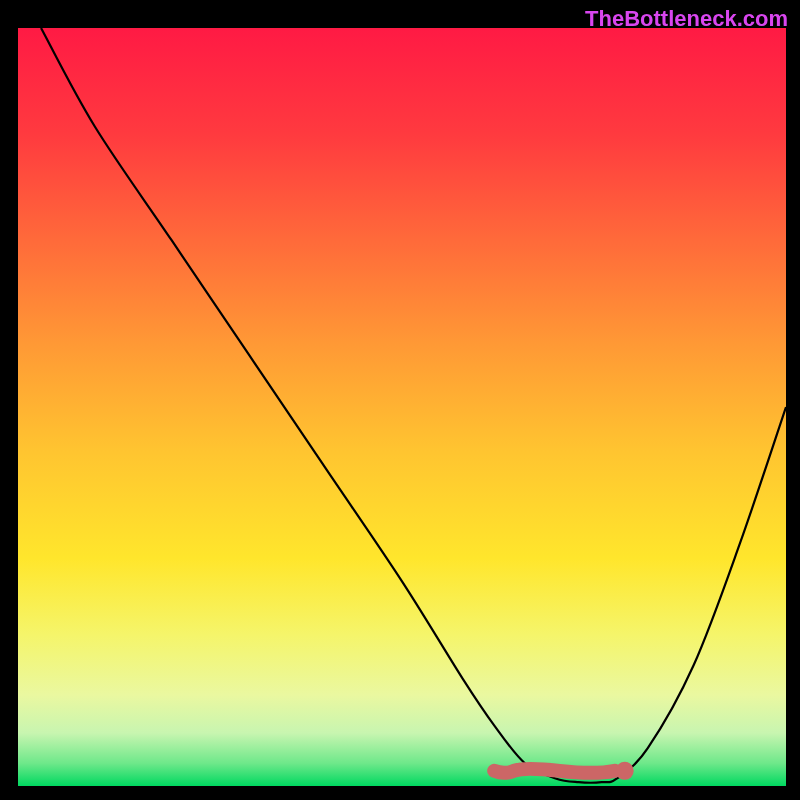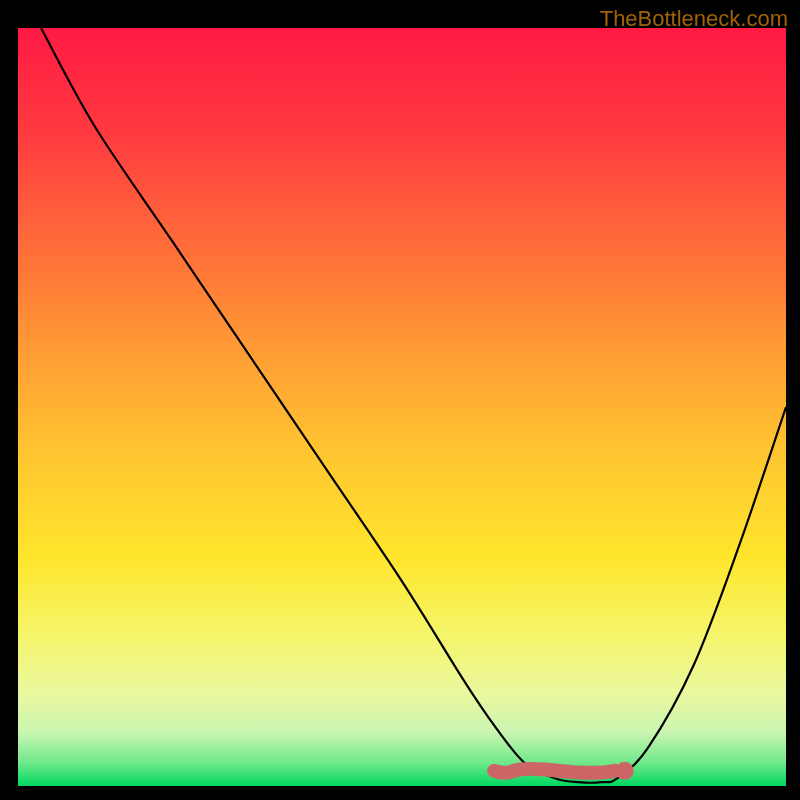--- a/index.html
+++ b/index.html
@@ -1,17 +1,17 @@
 <!DOCTYPE html>
 <html><head>
 <meta charset="utf-8">
 <style>
   * { margin: 0; padding: 0; box-sizing: border-box; }
   body { width: 800px; height: 800px; background: #000; position: relative; font-family: Arial, sans-serif; }
-  .watermark { position: absolute; top: 6px; right: 12px; color: #a16207; font-size: 22px; font-weight: 400; z-index: 10; }
+  .watermark { position: absolute; top: 6px; right: 12px; color: #d946ef; font-size: 22px; font-weight: 700; z-index: 10; }
   .plot-frame { position: absolute; left: 18px; top: 28px; width: 768px; height: 758px; background: #000; }
   .plot-area { position: absolute; left: 0; top: 0; width: 100%; height: 100%; }
   svg { display: block; }
 </style>
 </head>
 <body>
 
 <div class="watermark">TheBottleneck.com</div>
 
 <div class="plot-frame">

